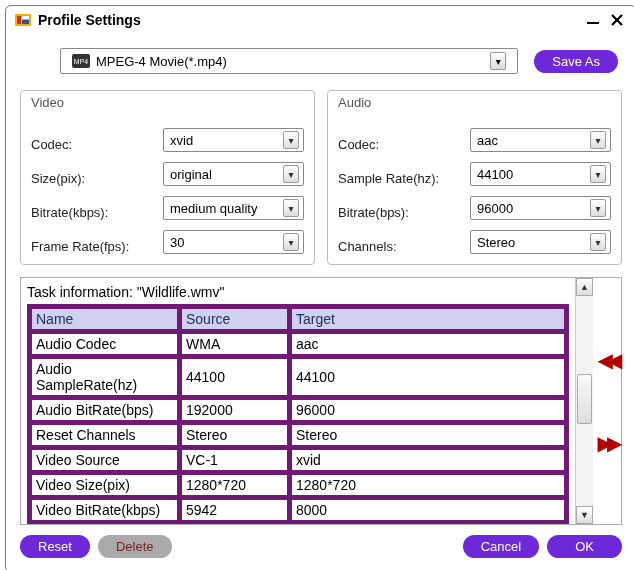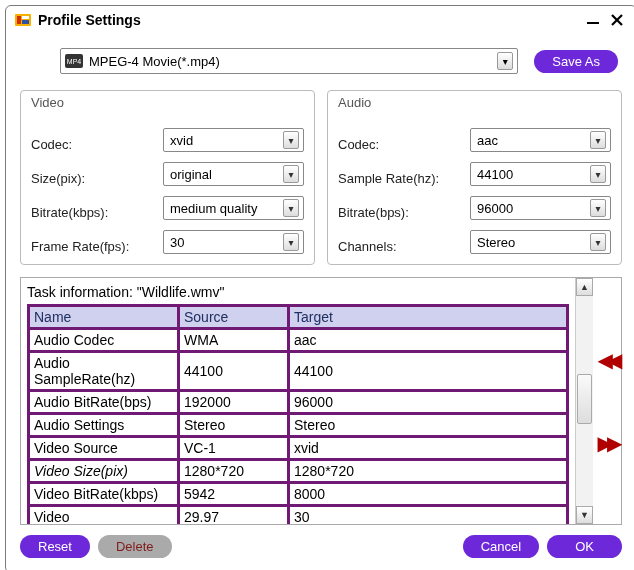--- a/index.html
+++ b/index.html
@@ -55,21 +55,21 @@
     margin-bottom: 10px;
     padding: 6px 4px;
   }
   .format-select {
     flex: 1;
     display: flex;
     align-items: center;
     height: 26px;
     border: 1px solid #888;
     background: #fff;
-    padding: 0 4px;
+    padding: 0 11px;
     border-radius: 2px;
     margin-left: 36px;
     margin-right: 6px;
   }
   .format-select .fmt-icon {
     width: 18px; height: 14px;
     background: #333;
     color: #fff;
     font-size: 7px;
     display: inline-flex;
@@ -162,21 +162,21 @@
   .task-title {
     font-size: 14px;
     margin: 2px 0 4px 0;
   }
   .task-table {
     border-collapse: collapse;
     width: 100%;
     table-layout: fixed;
   }
   .task-table th, .task-table td {
-    border: 3px solid #701a75;
+    border: 5px solid #701a75;
     padding: 2px 4px;
     text-align: left;
     font-size: 14px;
     font-weight: normal;
     height: 22px;
     overflow: hidden;
     white-space: nowrap;
   }
   .task-table th {
     background: #d0d0ef;
@@ -364,31 +364,31 @@
               <td style="white-space: normal;">Audio SampleRate(hz)</td>
               <td>44100</td>
               <td>44100</td>
             </tr>
             <tr>
               <td style="white-space: normal;">Audio BitRate(bps)</td>
               <td>192000</td>
               <td>96000</td>
             </tr>
             <tr>
-              <td style="white-space: normal;">Audio Settings</td>
+              <td style="white-space: normal;">Reset Channels</td>
               <td>Stereo</td>
               <td>Stereo</td>
             </tr>
             <tr>
               <td style="white-space: normal;">Video Source</td>
               <td>VC-1</td>
               <td>xvid</td>
             </tr>
             <tr>
-              <td style="white-space: normal; font-style: italic;">Video Size(pix)</td>
+              <td style="white-space: normal;">Video Size(pix)</td>
               <td>1280*720</td>
               <td>1280*720</td>
             </tr>
             <tr>
               <td style="white-space: normal;">Video BitRate(kbps)</td>
               <td>5942</td>
               <td>8000</td>
             </tr>
             <tr class="last-row">
               <td style="white-space: normal;">Video</td>

